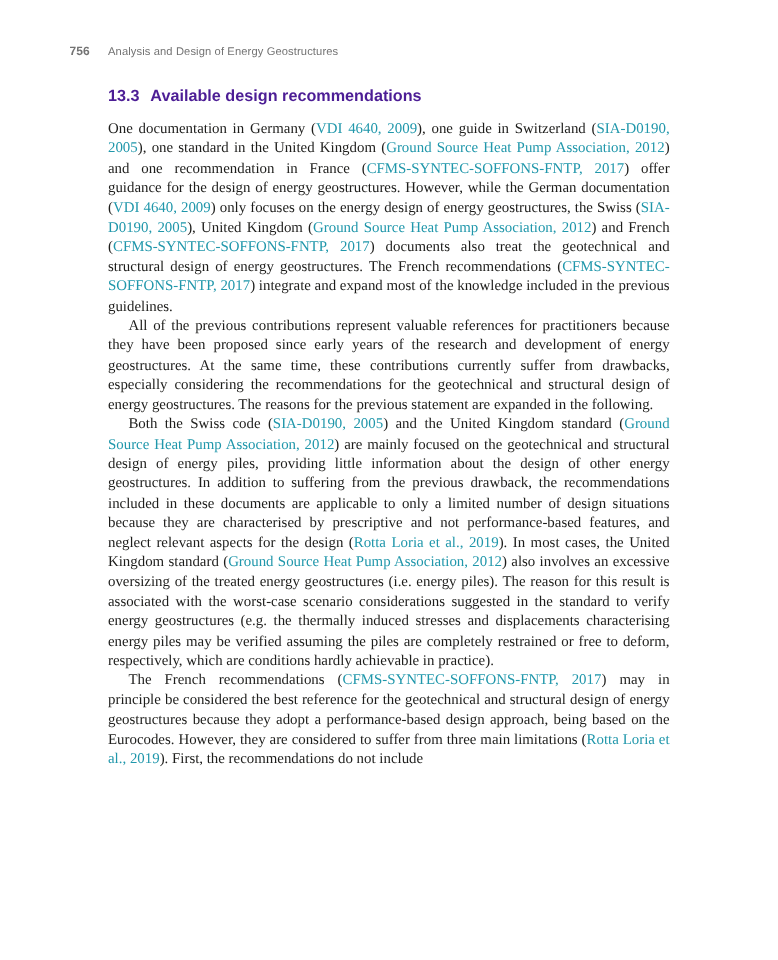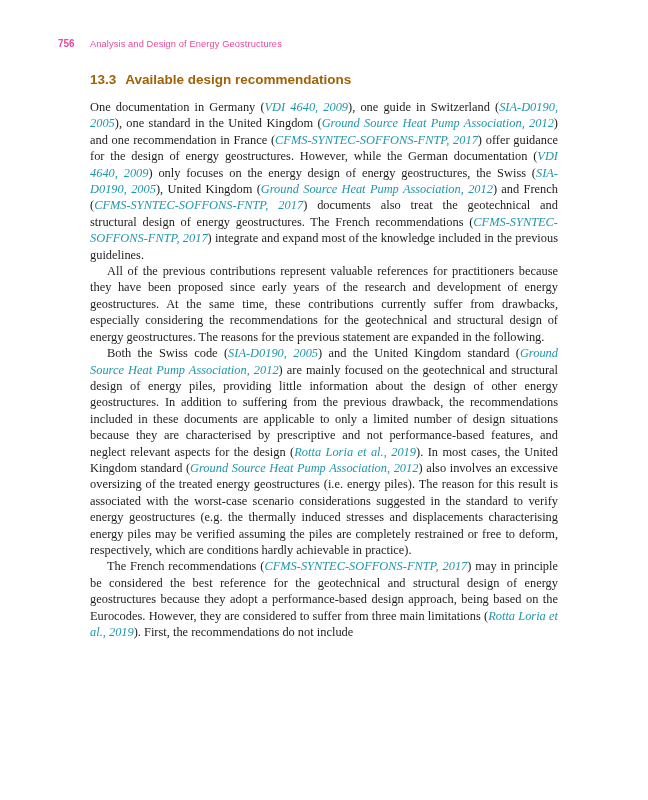--- a/index.html
+++ b/index.html
@@ -18,21 +18,21 @@
     overflow: hidden;
   }
   .running-header {
     position: absolute;
     top: 38px;
     left: 58px;
     right: 90px;
     display: flex;
     align-items: baseline;
     font-family: "Liberation Sans", sans-serif;
-    color: #ec4899;
+    color: #737373;
   }
   .page-number {
     font-weight: bold;
     font-size: 10px;
     width: 32px;
     flex: 0 0 32px;
   }
   .running-title {
     font-size: 9.3px;
     letter-spacing: 0.1px;
@@ -41,39 +41,38 @@
   .content {
     position: absolute;
     top: 62px;
     left: 90px;
     width: 468px;
   }
   .section-heading {
     font-family: "Liberation Sans", sans-serif;
     font-size: 13.5px;
     font-weight: bold;
-    color: #a16207;
+    color: #4c1d95;
     margin: 10px 0 12px 0;
   }
   .heading-number {
     margin-right: 9px;
   }
   .body-text p {
     margin: 0;
     font-size: 12.4px;
     line-height: 16.4px;
     text-align: justify;
     color: #1d1d1b;
   }
   .body-text p.indent {
     text-indent: 17px;
   }
   .cite {
     color: var(--link-color, #2097ab);
-    font-style: italic;
   }
 </style>
 </head>
 <body>
 
 <div class="page">
 
   <div class="running-header">
     <span class="page-number">756</span>
     <span class="running-title">Analysis and Design of Energy Geostructures</span>

